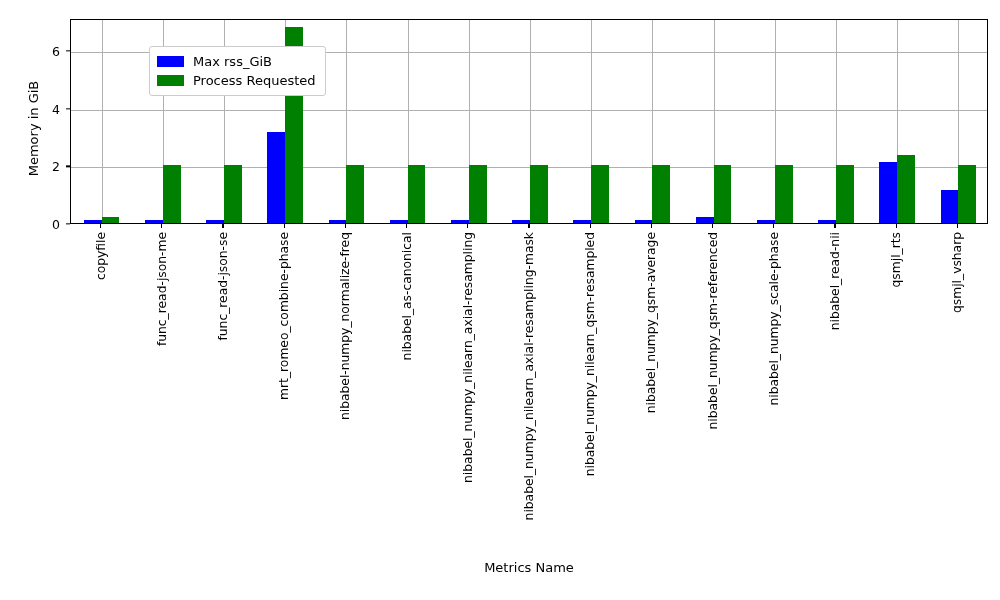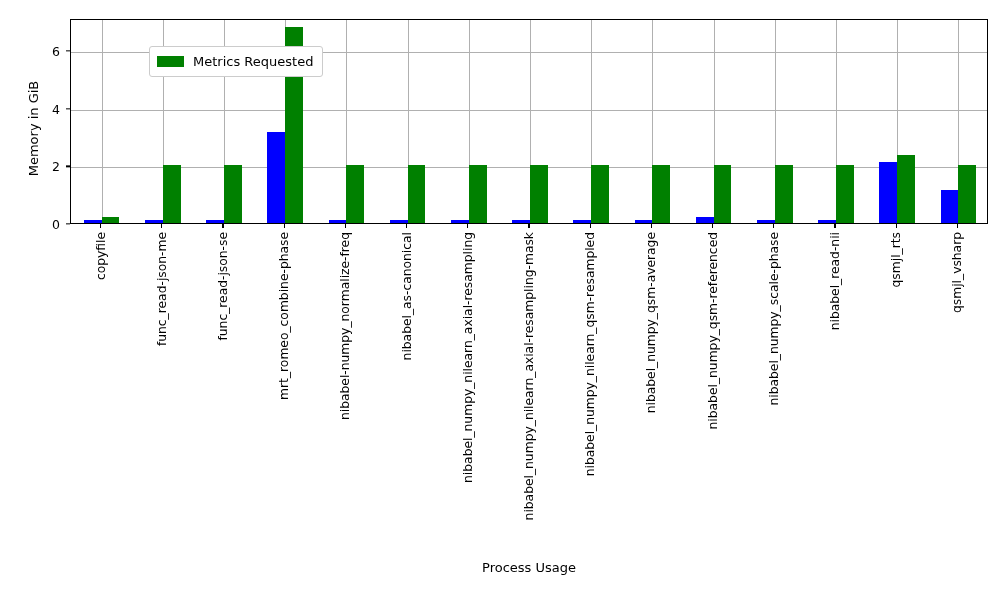--- a/index.html
+++ b/index.html
@@ -245,22 +245,26 @@
         <div class="bar bar-max" style="background: rgb(0, 0, 255); left: 747.252px; width: 17.748px; height: 3.46479px;"></div>
         <div class="bar bar-req" style="background: rgb(0, 128, 0); left: 765px; width: 17.748px; height: 57.7465px;"></div>
         <div class="bar bar-max" style="background: rgb(0, 0, 255); left: 808.452px; width: 17.748px; height: 61.2113px;"></div>
         <div class="bar bar-req" style="background: rgb(0, 128, 0); left: 826.2px; width: 17.748px; height: 67.8521px;"></div>
         <div class="bar bar-max" style="background: rgb(0, 0, 255); left: 869.652px; width: 17.748px; height: 33.493px;"></div>
         <div class="bar bar-req" style="background: rgb(0, 128, 0); left: 887.4px; width: 17.748px; height: 57.7465px;"></div>
       </div>
 
     <div id="legend">
       <div class="legend-row">
+        <span class="legend-swatch" style="background: rgb(0, 0, 255);"></span>
+        <span class="legend-label">Max rss_GiB</span>
+      </div>
+      <div class="legend-row">
         <span class="legend-swatch" style="background: rgb(0, 128, 0);"></span>
-        <span class="legend-label">Metrics Requested</span>
+        <span class="legend-label">Process Requested</span>
       </div>
     </div>
   </div>
 
   <div id="x-ticks">
       <div class="xtick-group" style="left: 30.6px;">
         <div class="xtick-mark"></div>
         <div class="xtick-label">
           <span class="xtick-label-inner">copyfile</span>
         </div>
@@ -343,15 +347,15 @@
           <span class="xtick-label-inner">qsmjl_rts</span>
         </div>
       </div>
       <div class="xtick-group" style="left: 887.4px;">
         <div class="xtick-mark"></div>
         <div class="xtick-label">
           <span class="xtick-label-inner">qsmjl_vsharp</span>
         </div>
       </div>
     </div>
-  <div id="x-axis-label">Process Usage</div>
+  <div id="x-axis-label">Metrics Name</div>
 
 </div>
 
 </body></html>

